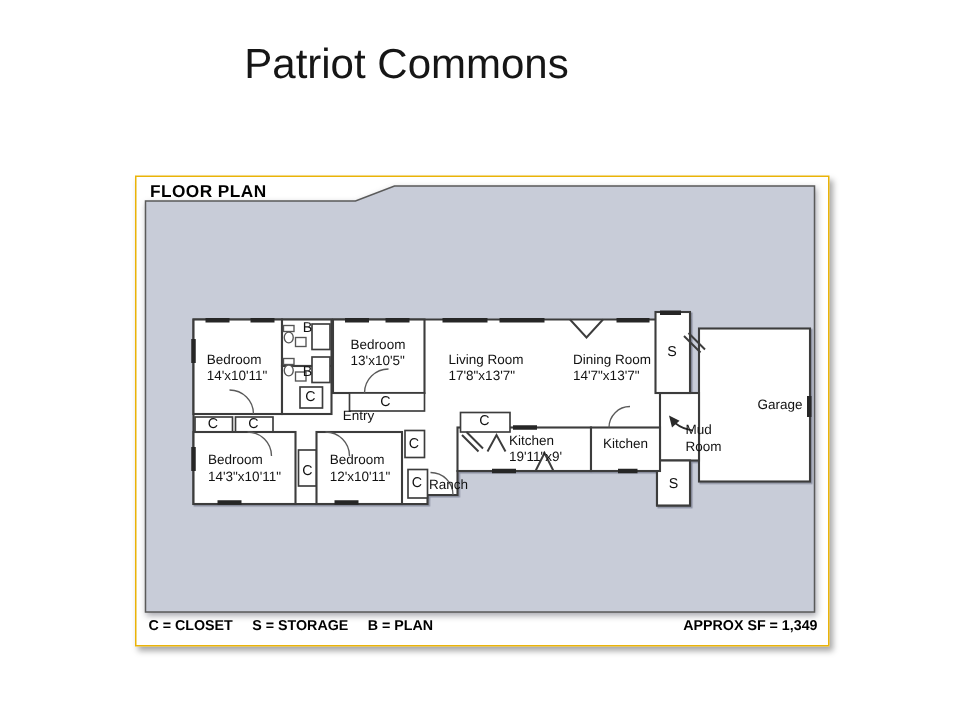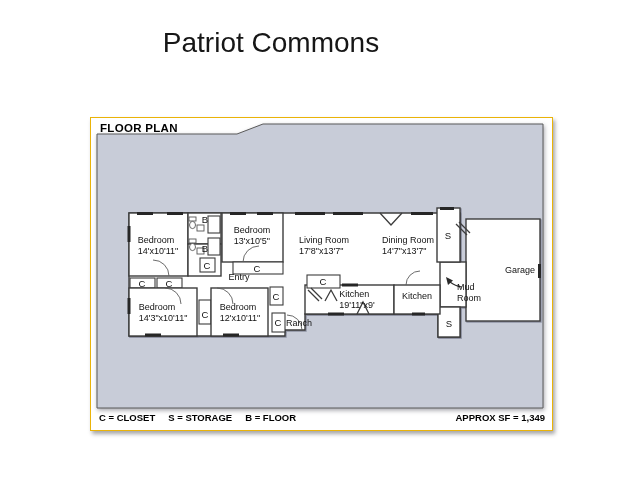--- a/index.html
+++ b/index.html
@@ -168,17 +168,17 @@
   <div class="mk" style="left:232px;top:163px">C</div>
   <div class="mk" style="left:357px;top:117px">S</div>
   <div class="mk" style="left:358px;top:205px">S</div>
   <div class="mk" style="left:114px;top:101px">B</div>
   <div class="mk" style="left:114px;top:130px">B</div>
 
   <div class="legend-bar">
     <div class="legend-left">
       <span>C = CLOSET</span>
       <span>S = STORAGE</span>
-      <span>B = FLOOR</span>
+      <span>B = PLAN</span>
     </div>
     <div>APPROX SF = 1,349</div>
   </div>
 </div>
 
 </body></html>

